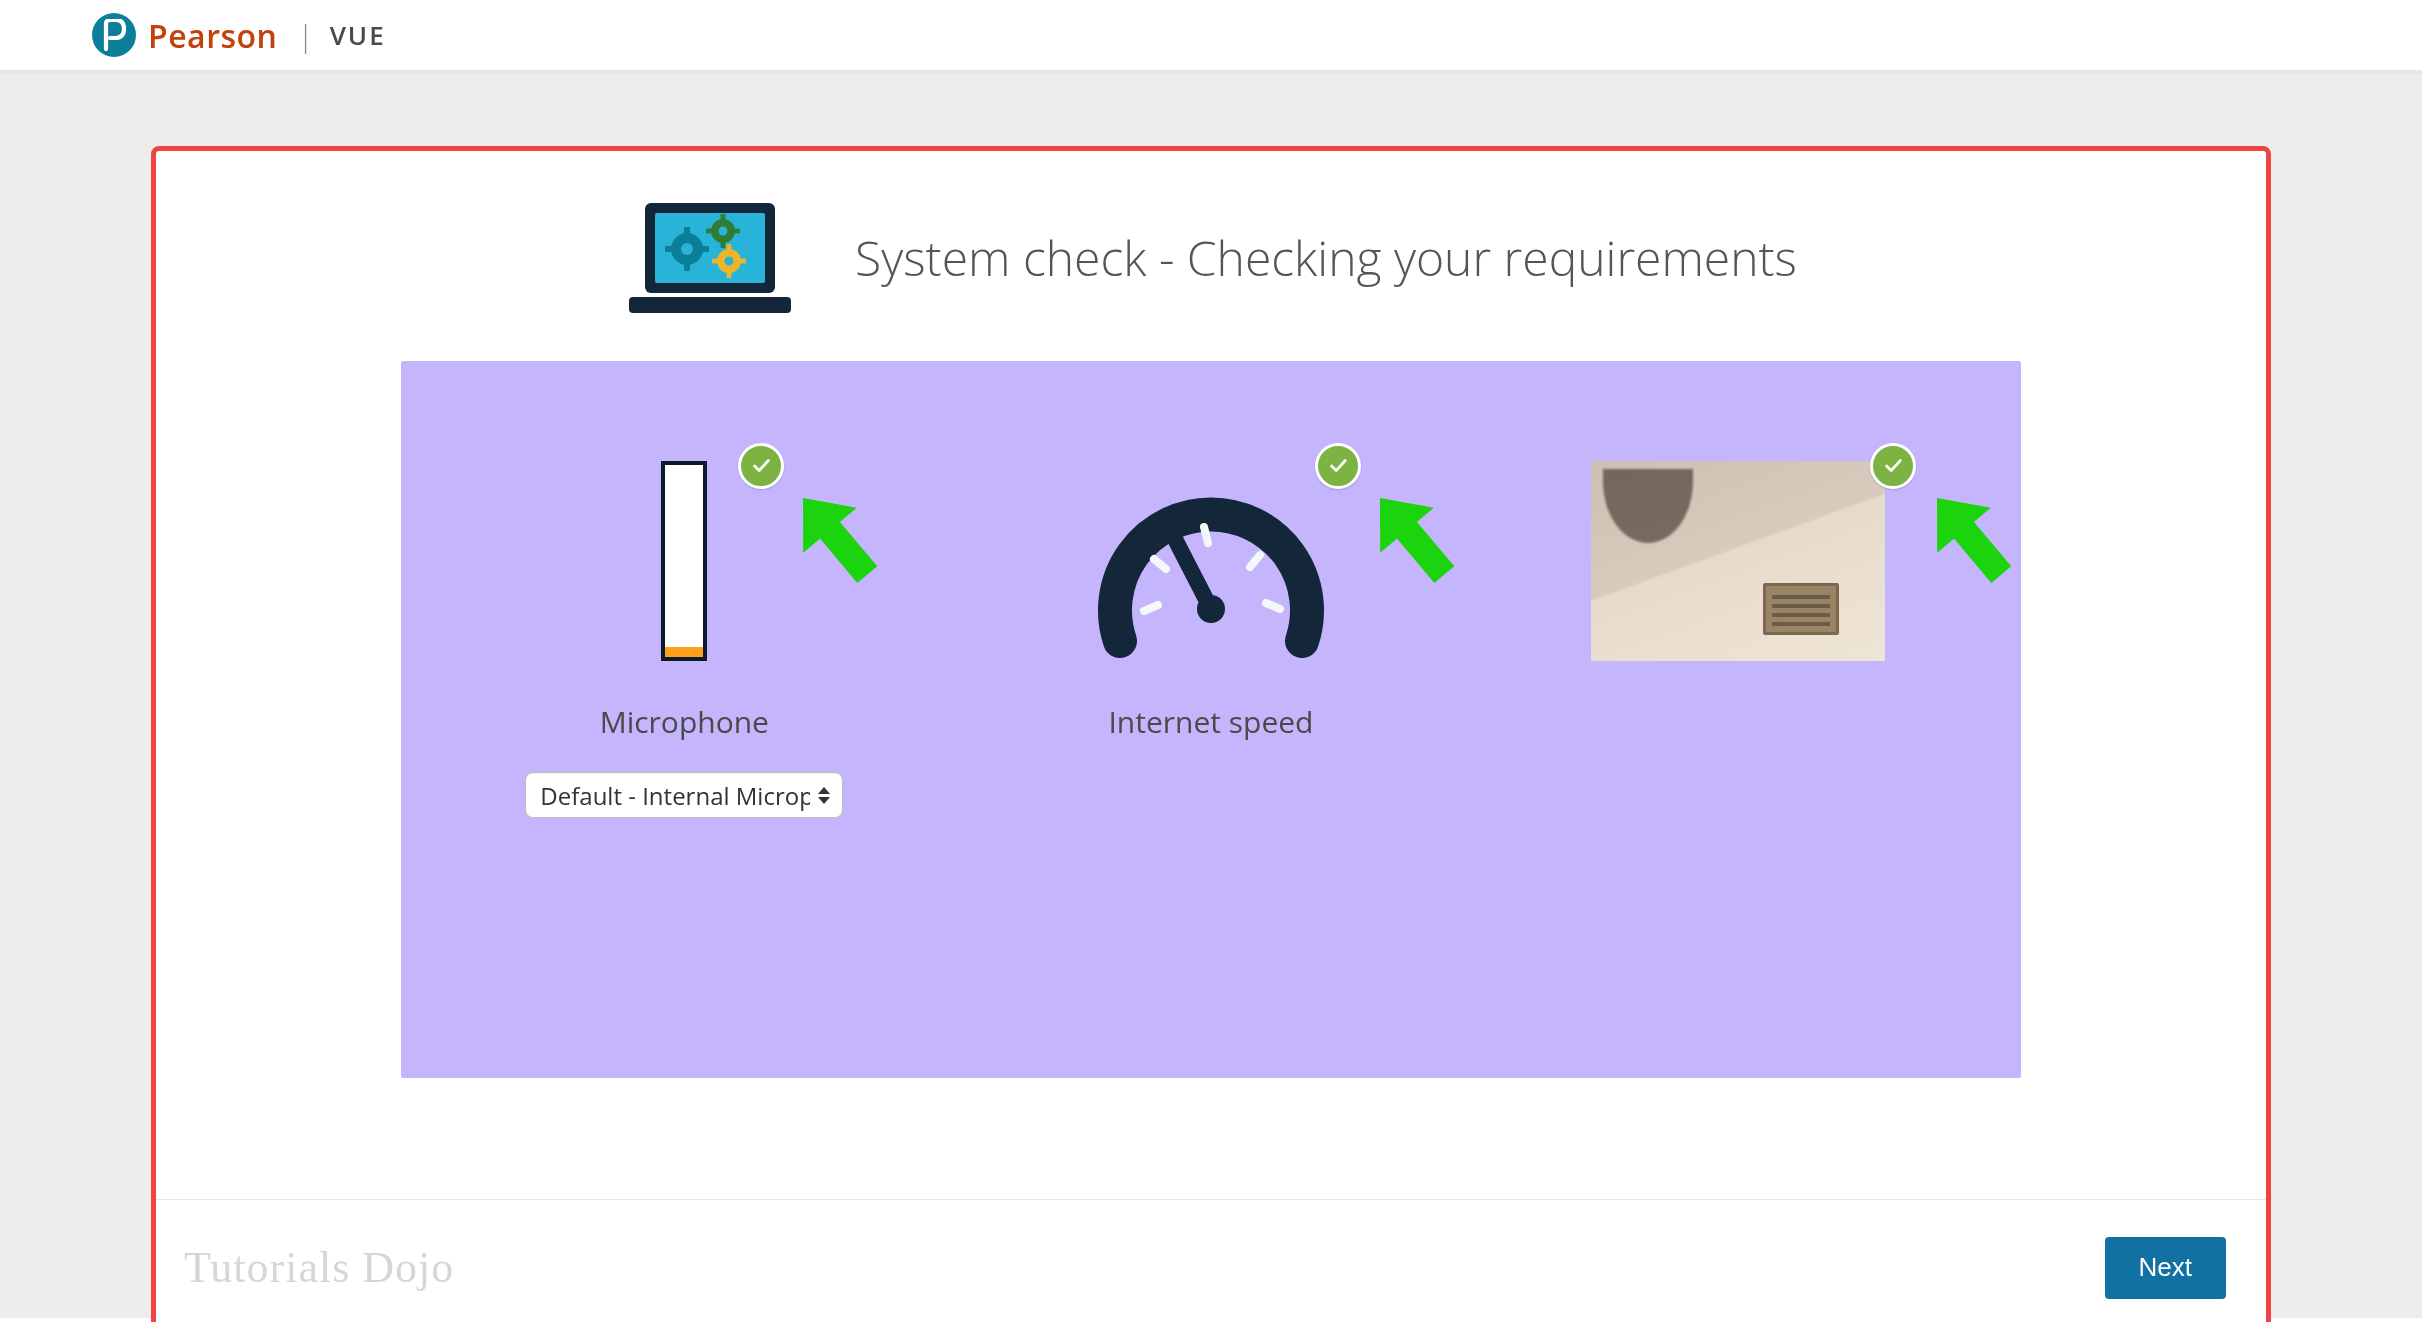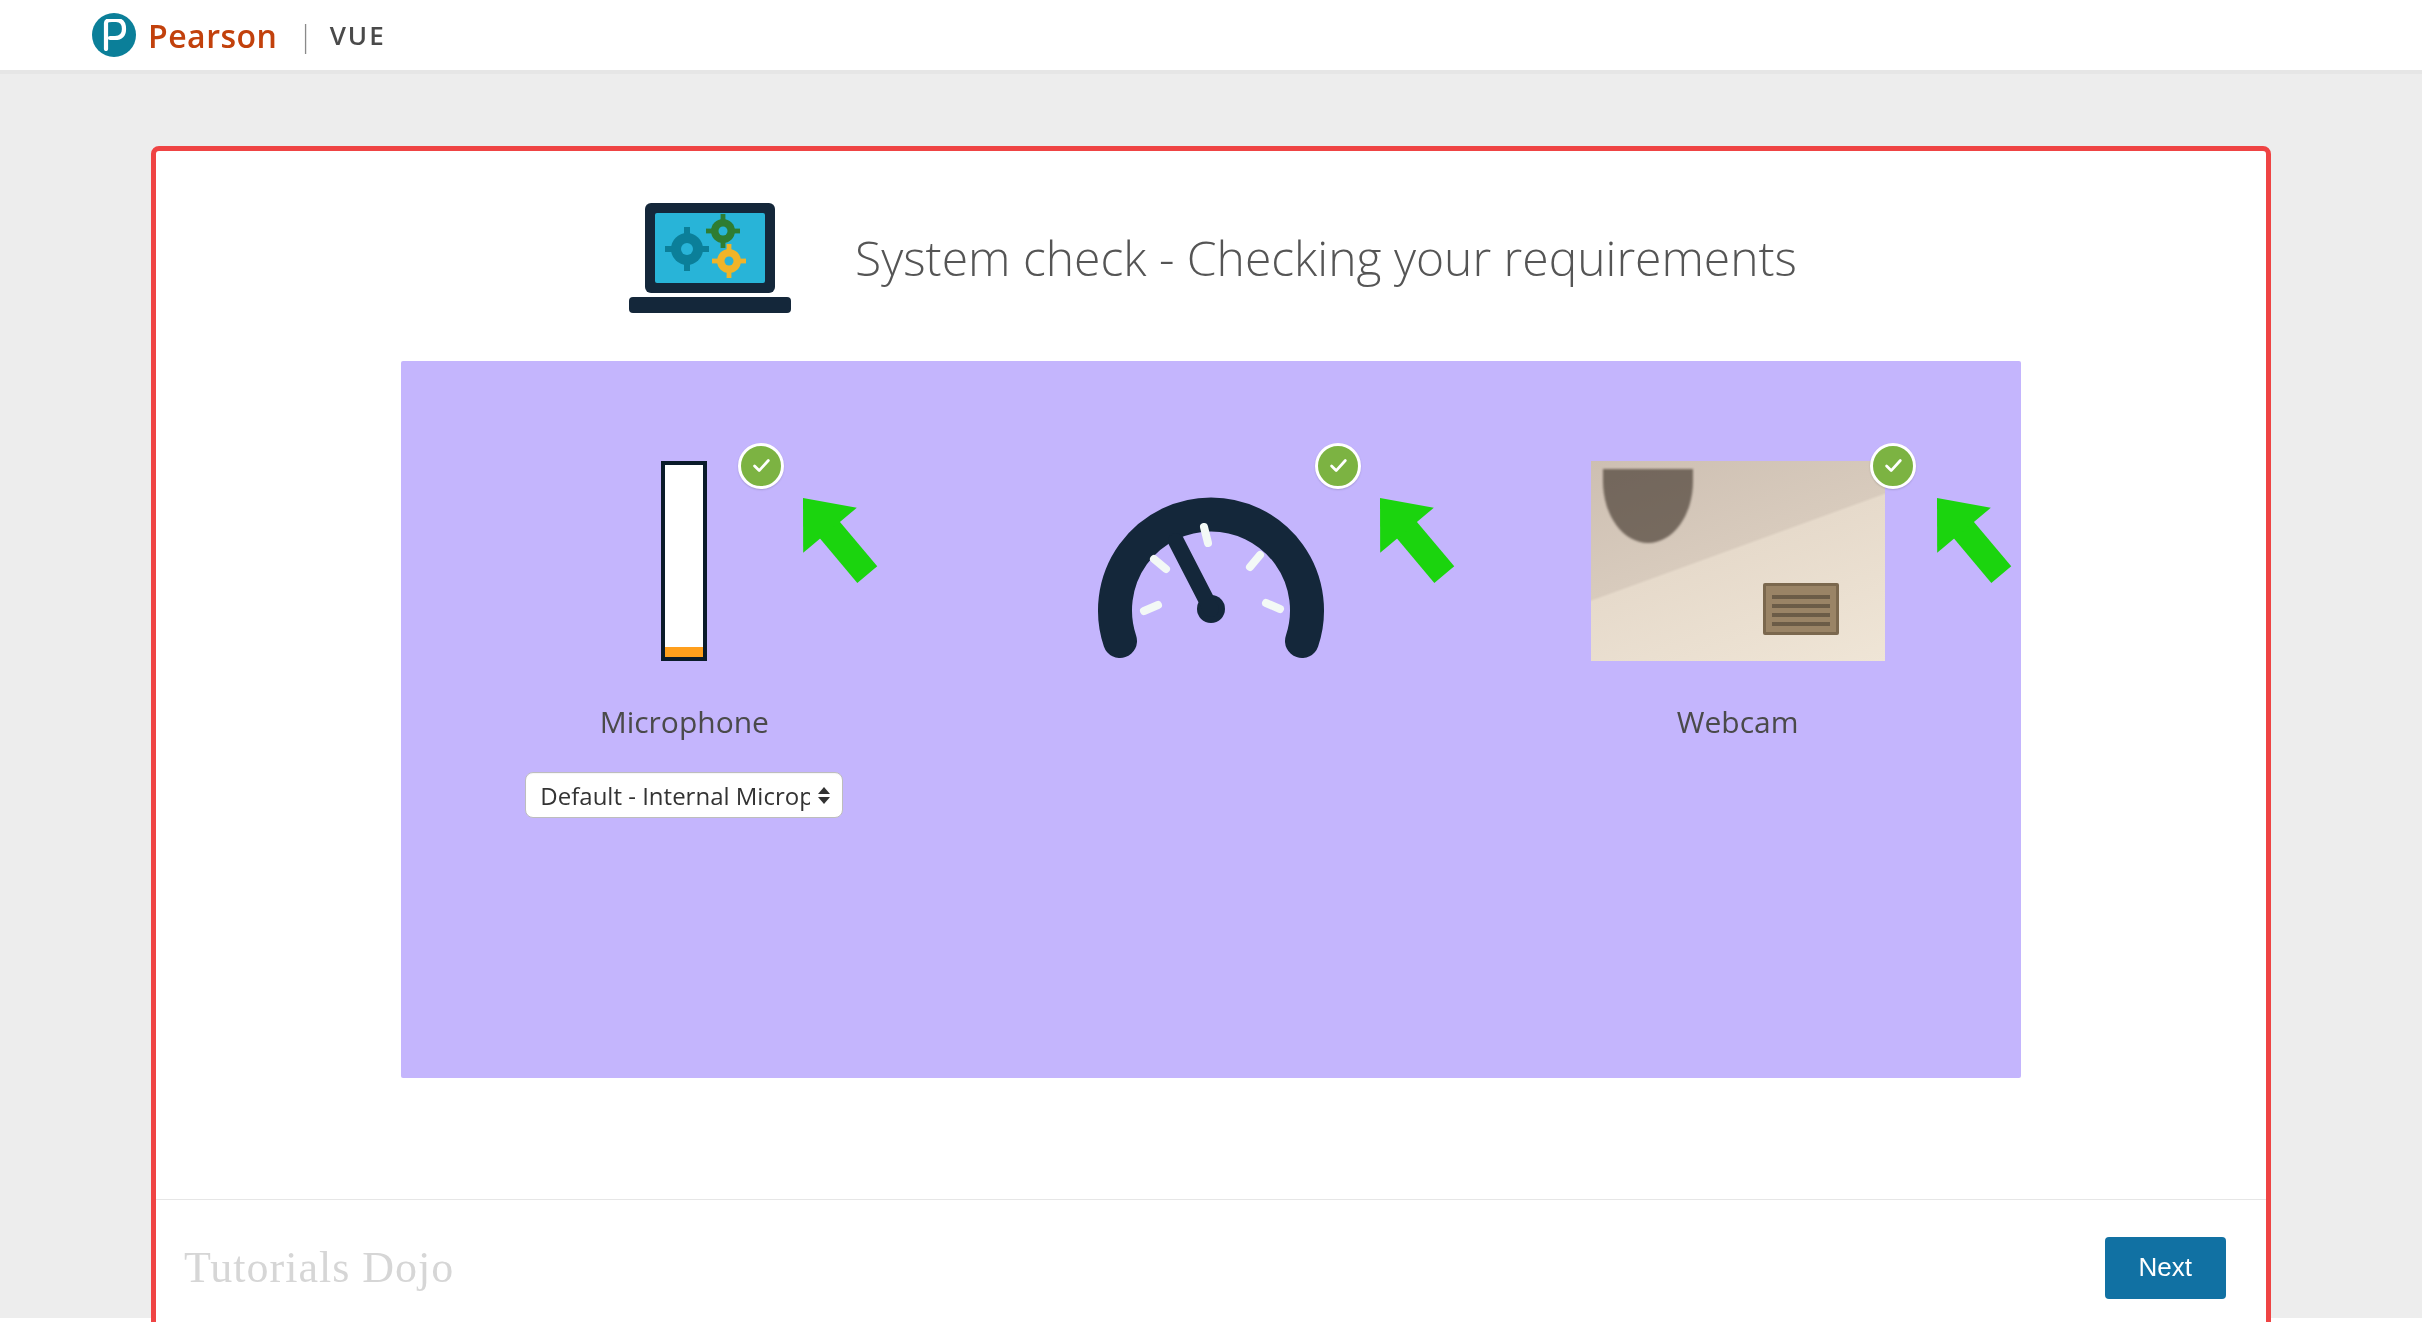--- a/index.html
+++ b/index.html
@@ -383,20 +383,21 @@
             </span>
             <span class="arrow" style="top:20px; right:-20px;">
               <svg width="130" height="120" viewBox="0 0 130 120">
                   <g transform="rotate(-40 65 60)">
                     <path d="M65 104 L65 28" stroke="#1bd40e" stroke-width="26"></path>
                     <path d="M65 4 L30 46 L100 46 Z" fill="#1bd40e"></path>
                   </g>
                 </svg>
             </span>
           </div>
+          <div class="label">Internet speed</div>
         </div>
 
         <div class="check-col">
           <div class="icon-wrap">
             <div class="webcam-preview">
               <div class="shadow"></div>
               <div class="vent"></div>
             </div>
             <span class="status-badge" style="top:-18px; right:72px;">
               <svg width="22" height="22" viewBox="0 0 24 24">
@@ -405,21 +406,20 @@
             </span>
             <span class="arrow" style="top:20px; right:-50px;">
               <svg width="130" height="120" viewBox="0 0 130 120">
                   <g transform="rotate(-40 65 60)">
                     <path d="M65 104 L65 28" stroke="#1bd40e" stroke-width="26"></path>
                     <path d="M65 4 L30 46 L100 46 Z" fill="#1bd40e"></path>
                   </g>
                 </svg>
             </span>
           </div>
-          <div class="label">Webcam</div>
         </div>
 
       </div>
     </div>
 
     <div class="card-footer">
       <span class="watermark">Tutorials Dojo</span>
       <button class="next-btn">Next</button>
     </div>
   </div>

